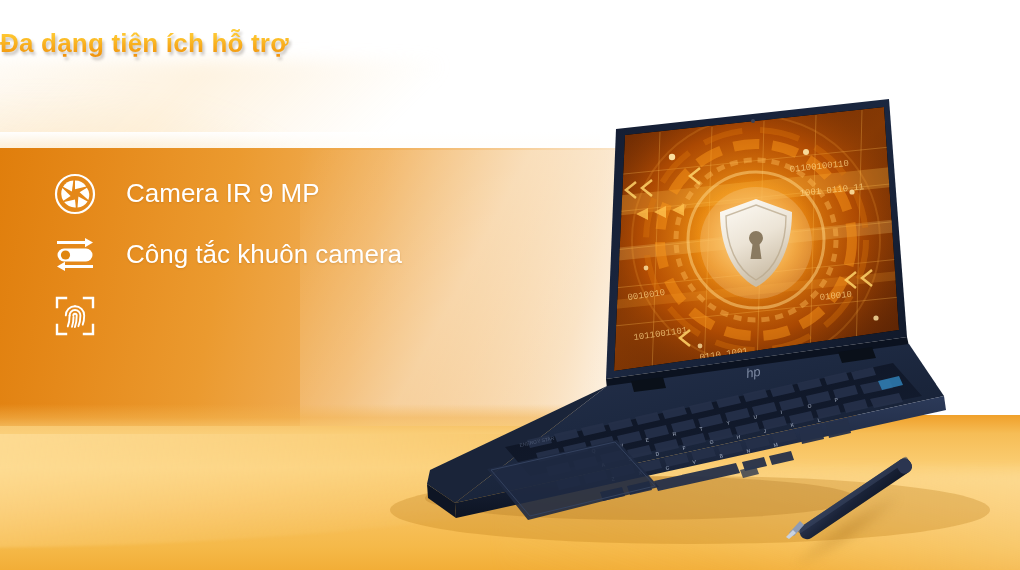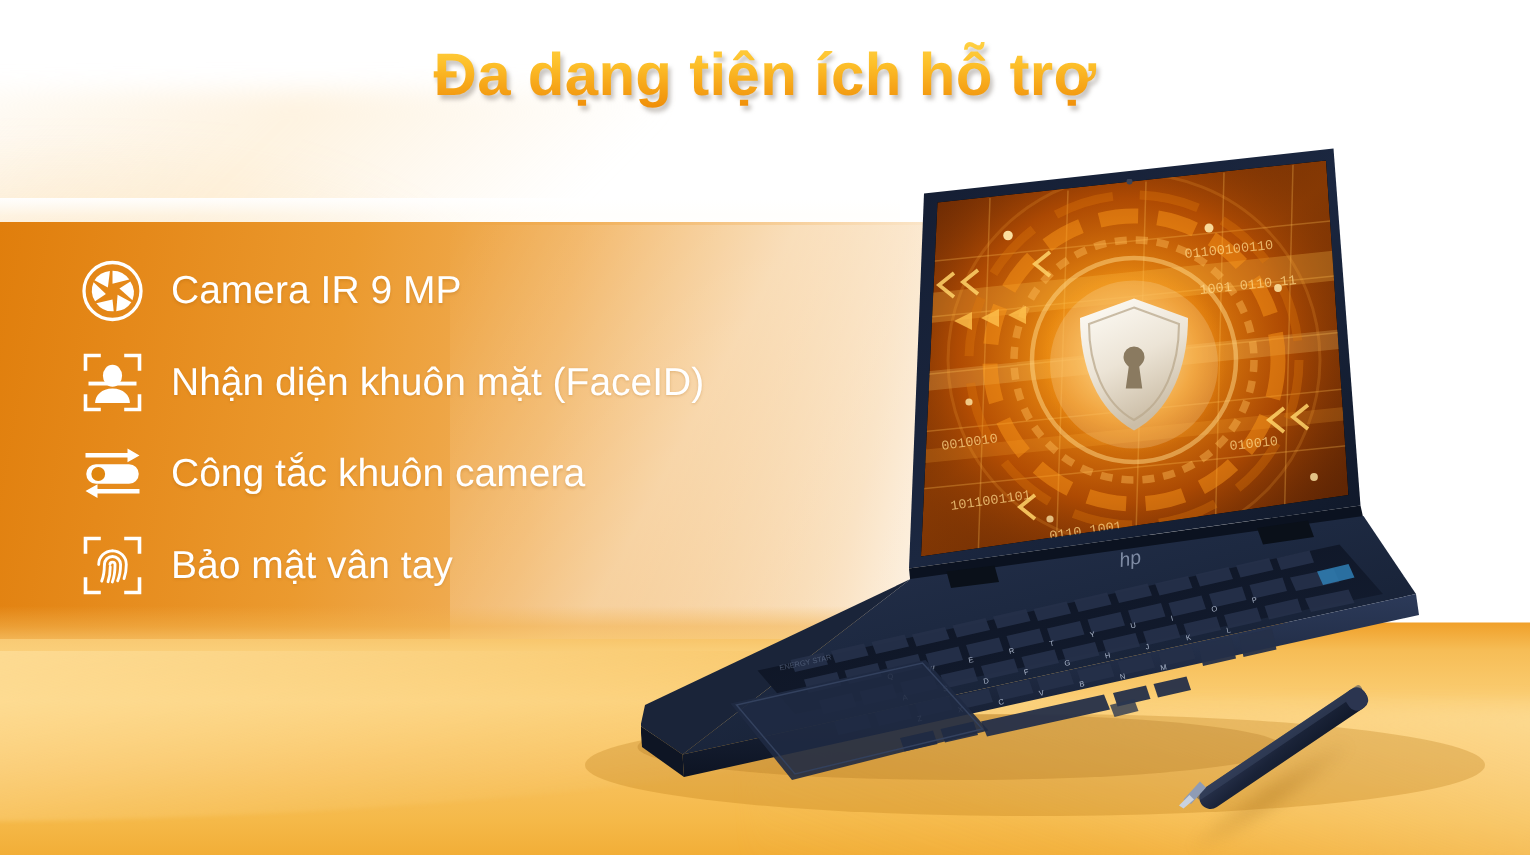--- a/index.html
+++ b/index.html
@@ -118,22 +118,21 @@
     background: linear-gradient(118deg, rgba(255,255,255,0) 0%, rgba(255,255,255,0.30) 44%, rgba(255,255,255,0.05) 70%, rgba(255,255,255,0) 100%);
     pointer-events: none;
   }
 
   
   .title {
     position: absolute;
     left: 0;
     right: 0;
     top: 28px;
-    text-align: center;
-    font-size: 40px;
+    font-size: 26px;
     font-weight: bold;
     letter-spacing: 0.2px;
     background: linear-gradient(180deg, #ffd042 0%, #fdc02a 32%, #f7a81a 62%, #ef8c07 100%);
     -webkit-background-clip: text;
     background-clip: text;
     color: transparent;
     -webkit-text-fill-color: transparent;
     filter: drop-shadow(2px 3px 1.5px rgba(120,110,100,0.40));
     white-space: nowrap;
   }
@@ -153,21 +152,21 @@
   .feature-icon {
     width: 46px;
     height: 46px;
     flex: 0 0 46px;
     display: flex;
     align-items: center;
     justify-content: center;
   }
   .feature-icon svg { display: block; }
   .feature-label {
-    margin-left: 16px;
+    margin-left: 28px;
     font-size: 26px;
     color: #ffffff;
     white-space: nowrap;
     text-shadow: 0 1px 2px rgba(160,95,10,0.28);
   }
 
   
   .laptop { position: absolute; left: 0; top: 0; width: 1020px; height: 570px; pointer-events: none; }
 
   .stylus-shadow {
@@ -491,38 +490,20 @@
             <path d="M34.6 29.5 a13.5 13.5 0 0 1 -10.1 6.0 L25.4 24.5 Z"></path>
             <path d="M22.8 35.5 a13.5 13.5 0 0 1 -11.6 -5.4 L22 27.6 Z"></path>
             <path d="M10.4 28.8 a13.5 13.5 0 0 1 -1.0 -12.7 L17.6 24.0 Z"></path>
             <path d="M10.0 14.8 a13.5 13.5 0 0 1 10.3 -6.2 L18.9 19.6 Z"></path>
           </g>
         </svg>
       </span>
       <span class="feature-label">Camera IR 9 MP</span>
     </div>
 
-    <div class="feature-row">
-      <span class="feature-icon">
-        <svg width="44" height="44" viewBox="0 0 44 44">
-          <g fill="none" stroke="#ffffff" stroke-width="2.4" stroke-linecap="square">
-            <polyline points="4,13 4,4 13,4"></polyline>
-            <polyline points="31,4 40,4 40,13"></polyline>
-            <polyline points="40,31 40,40 31,40"></polyline>
-            <polyline points="13,40 4,40 4,31"></polyline>
-          </g>
-          <g fill="#ffffff">
-            <ellipse cx="22" cy="17.5" rx="6.4" ry="7.4"></ellipse>
-            <path d="M22 26 c7.2 0 11.6 4.6 11.6 9.6 l-23.2 0 C10.4 30.6 14.8 26 22 26 z"></path>
-          </g>
-          <rect x="6" y="21.4" width="32" height="2.6" fill="#ffffff"></rect>
-        </svg>
-      </span>
-      <span class="feature-label">Nhận diện khuôn mặt (FaceID)</span>
-    </div>
 
     <div class="feature-row">
       <span class="feature-icon">
         <svg width="46" height="42" viewBox="0 0 46 42">
 
           <g fill="#ffffff">
             <path d="M5 7 L33 7 L33 4 L41 8.6 L33 13.2 L33 10 L5 10 Z"></path>
             <path d="M41 34 L13 34 L13 37 L5 32.4 L13 27.8 L13 31 L41 31 Z"></path>
           </g>
 
@@ -545,17 +526,16 @@
           <g fill="none" stroke="#ffffff" stroke-width="1.9" stroke-linecap="round">
             <path d="M22 12.2 c5.1 0 9.2 4.1 9.2 9.2 c0 3.5 -0.5 6.6 -1.5 9.3"></path>
             <path d="M12.8 21.4 c0 -5.1 4.1 -9.2 9.2 -9.2"></path>
             <path d="M16.6 21.4 a5.4 5.4 0 0 1 10.8 0 c0 4.2 -0.7 7.9 -2.0 10.8"></path>
             <path d="M16.6 21.4 c0 4.6 -0.6 8.2 -1.8 11.0"></path>
             <path d="M20.3 21.4 a1.7 1.7 0 0 1 3.4 0 c0 4.4 -0.6 8.4 -1.8 11.6"></path>
             <path d="M19.0 32.8 c1.0 -2.8 1.5 -6.2 1.5 -9.8"></path>
           </g>
         </svg>
       </span>
-      <span class="feature-label">Bảo mật vân tay</span>
     </div>
 
   </div>
 </div>
 
 </body></html>

